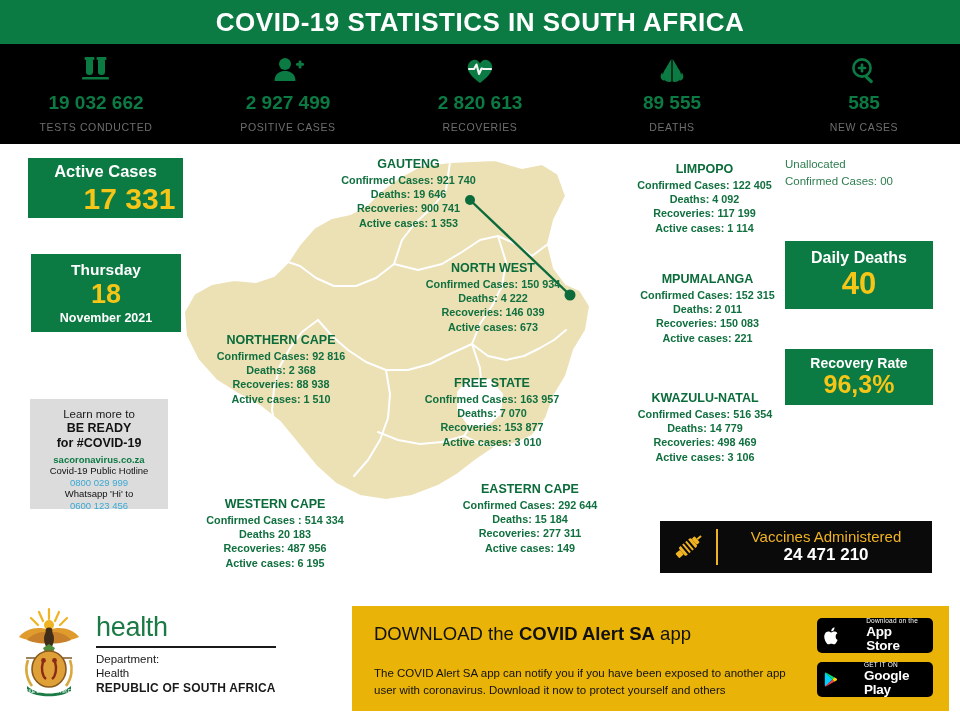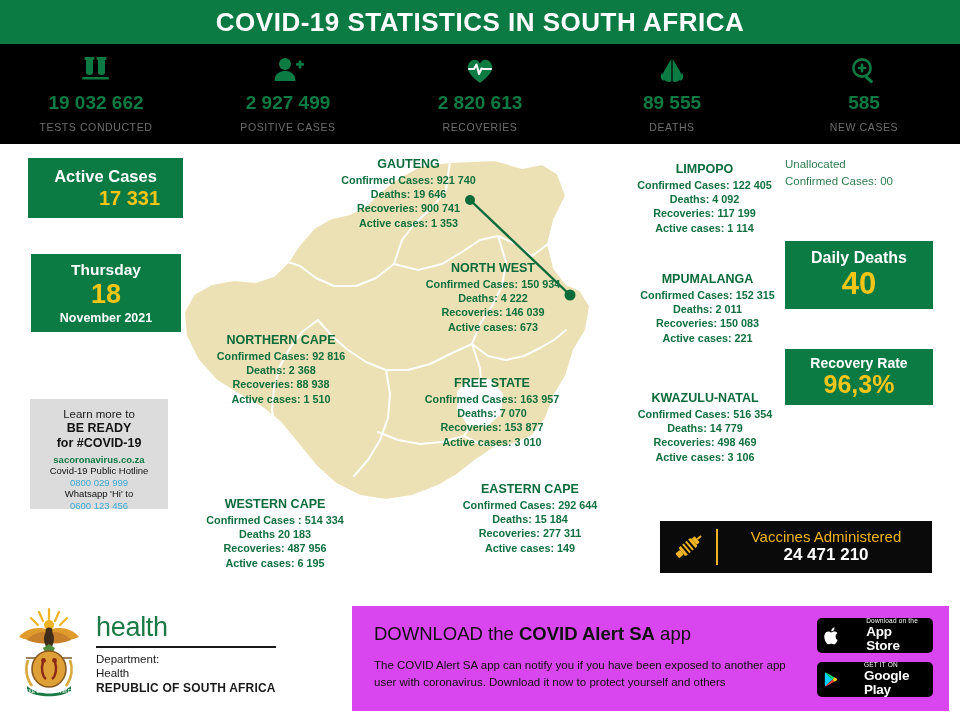--- a/index.html
+++ b/index.html
@@ -50,21 +50,21 @@
   .gcard {
     position:absolute; background:#0b7a43; color:#fff; text-align:center;
     display:flex; flex-direction:column; align-items:center; justify-content:center;
   }
   .gcard-title { font-size:16px; font-weight:bold; color:#ffffff; }
   .gcard-big { font-size:30px; font-weight:bold; color:#f5c518; line-height:1.1; }
   .gcard-sub { font-size:12.5px; font-weight:bold; color:#ffffff; }
 
   #active-cases-card { left:28px; top:14px; width:155px; height:60px; }
   #active-cases-card .gcard-title { font-size:16.5px; }
-  #active-cases-card .gcard-big { font-size:20px; margin-top:1px;margin-left:48px; }
+  #active-cases-card .gcard-big { font-size:30px; margin-top:1px;margin-left:48px; }
 
   #date-card { left:31px; top:110px; width:150px; height:78px; }
   #date-card .gcard-title { font-size:15.5px; }
   #date-card .gcard-big { font-size:27px; margin:1px 0; }
   #date-card .gcard-sub { font-size:12.5px; }
 
   #daily-deaths-card { left:785px; top:97px; width:148px; height:68px; }
   #daily-deaths-card .gcard-title { font-size:16px; }
   #daily-deaths-card .gcard-big { font-size:31px; }
 
@@ -125,25 +125,25 @@
   .logo-wrap { position:absolute; left:12px; top:7px; display:flex; align-items:center; gap:10px; }
   .coa { width:74px; height:92px; }
   .logo-text { padding-top:6px; }
   .logo-health { font-size:27px; color:#1b7a45; line-height:0.95; letter-spacing:-0.3px; }
   .logo-rule { width:180px; height:2px; background:#1a1a1a; margin:5px 0 4px 0; }
   .logo-dep { font-size:11.5px; color:#1a1a1a; line-height:1.25; }
   .logo-rep { font-size:12px; color:#1a1a1a; font-weight:bold; letter-spacing:0.2px; }
 
   .appbanner {
     position:absolute; left:352px; top:7px; width:597px; height:105px;
-    background:#d946ef; padding:17px 18px 0 22px;
+    background:#eab308; padding:17px 18px 0 22px;
   }
   .app-h { font-size:18.5px; color:#111; letter-spacing:0px; }
   .app-h b { font-weight:bold; }
-  .app-p { font-size:11.5px; color:#111; line-height:1.5; margin-top:12px; width:430px; }
+  .app-p { font-size:11.5px; color:#111; line-height:1.5; margin-top:20px; width:430px; }
 
   .store-btns { position:absolute; right:16px; top:12px; display:flex; flex-direction:column; gap:9px; }
   .store-btn {
     width:116px; height:35px; background:#000; border-radius:5px;
     display:flex; align-items:center; gap:6px; padding:0 7px;
   }
   .sb-txt { display:flex; flex-direction:column; line-height:1.05;margin-left:20px; }
   .sb-small { color:#fff; font-size:6.5px; letter-spacing:0.2px; }
   .sb-big { color:#fff; font-size:13.5px; font-weight:bold; letter-spacing:-0.2px; }
 </style>

